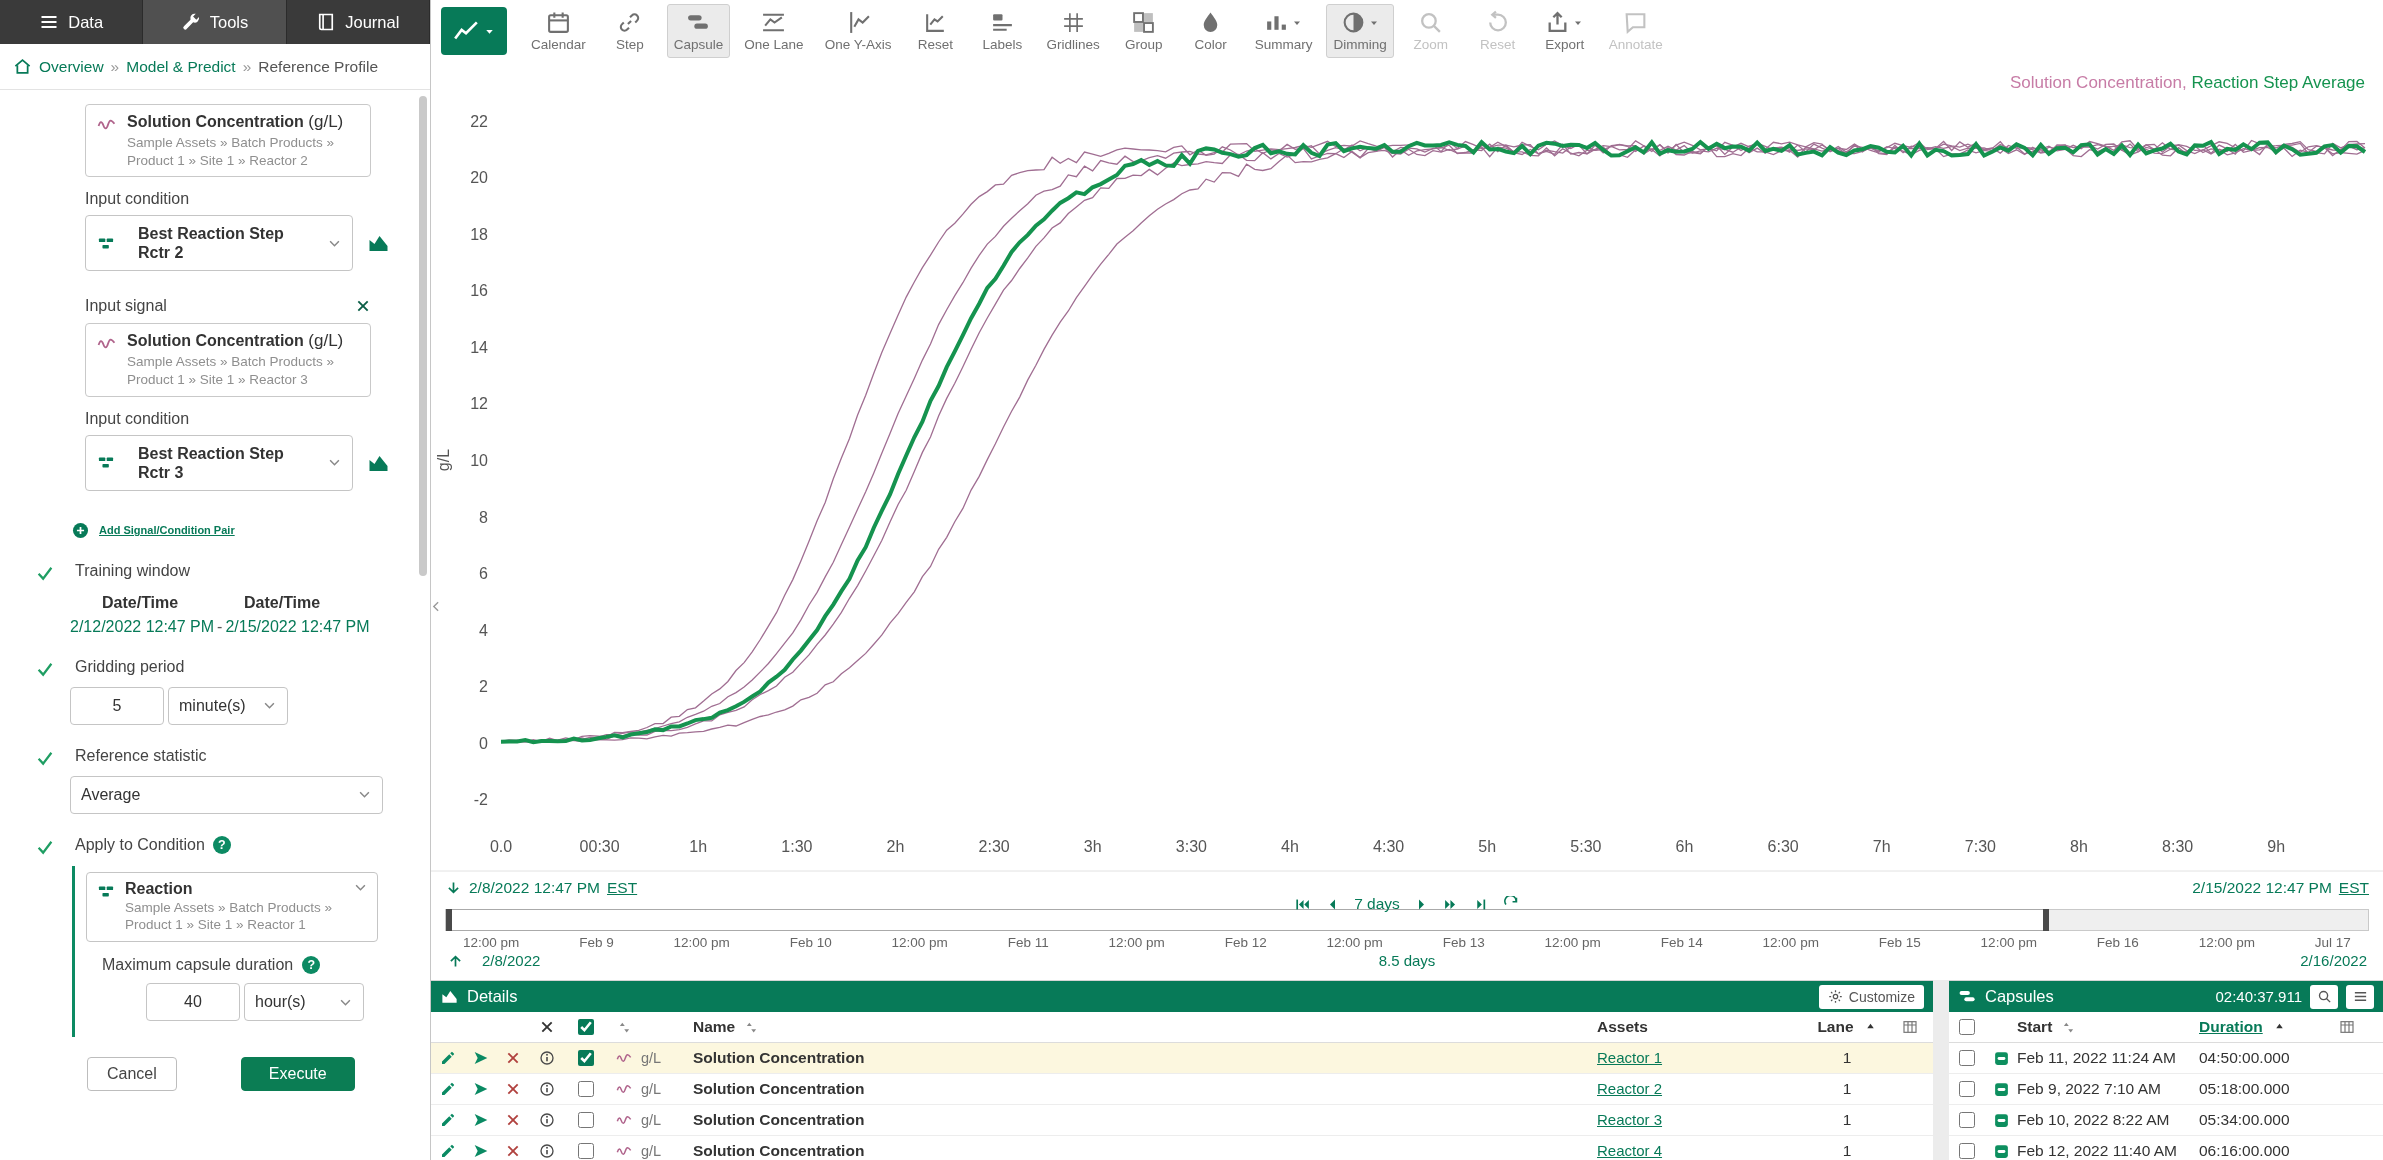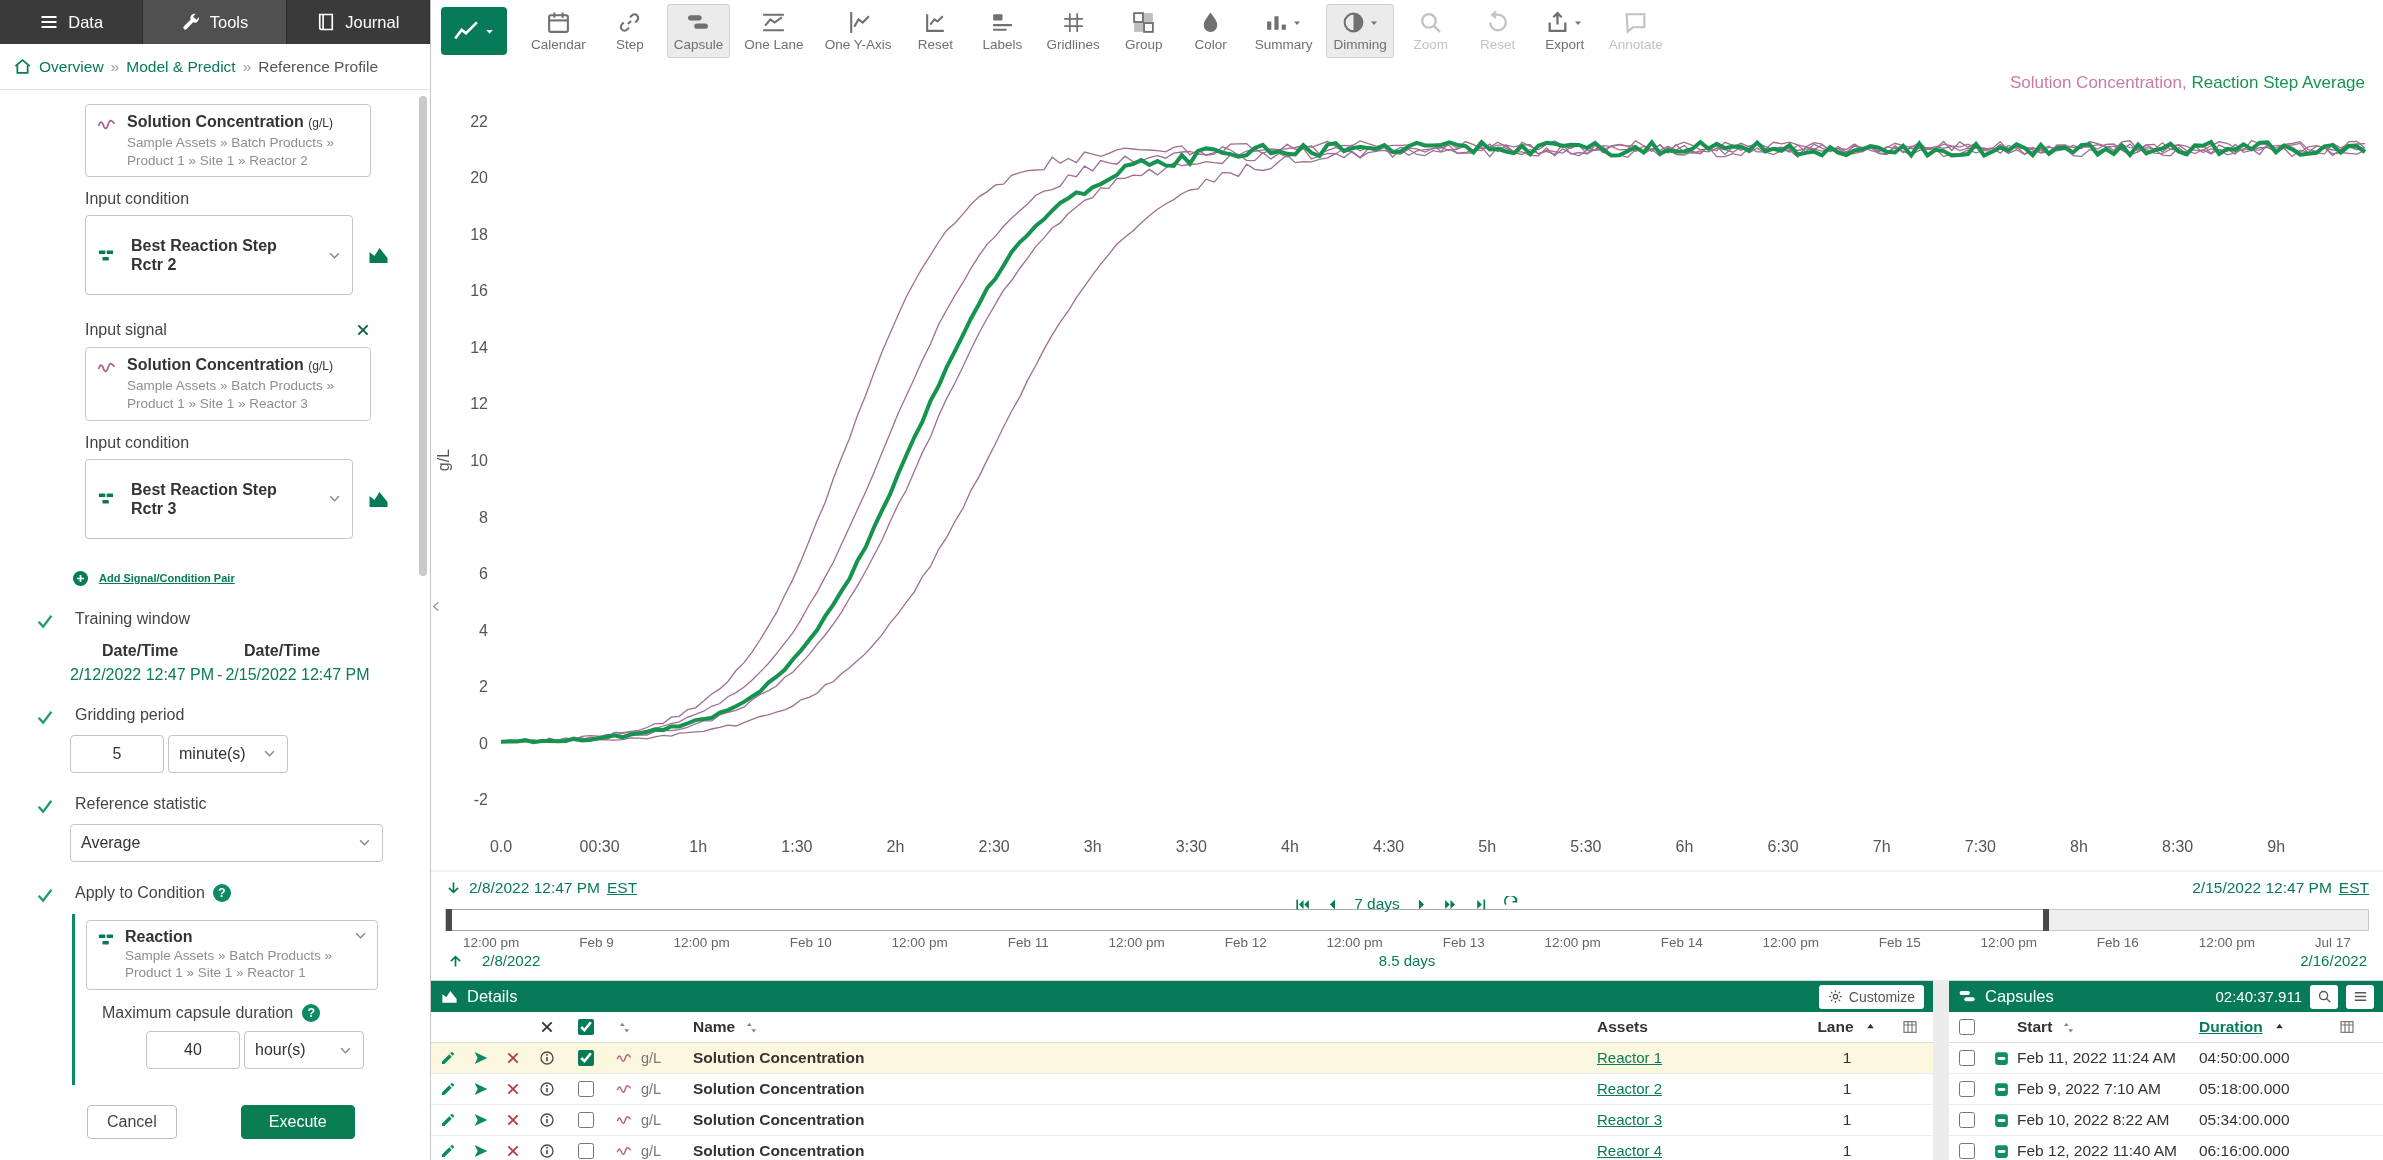--- a/index.html
+++ b/index.html
@@ -20,26 +20,26 @@
 
   .tool-scroll { flex:1; position:relative; overflow:hidden; }
   .tool-content { padding:14px 20px 10px 35px; font-size:16px; }
   .scrollthumb { position:absolute; right:3px; top:6px; width:8px; height:480px; background:#c9c9c9; border-radius:4px; }
   .collapse-handle { position:absolute; right:-13px; top:588px; width:14px; height:34px; display:flex; align-items:center; justify-content:center; color:#9a9a9a; z-index:9; cursor:pointer; background:transparent; }
   .collapse-handle .tic { width:13px; height:13px; }
 
   .sig-card { width:286px; margin-left:50px; border:1px solid #c9c9c9; border-radius:4px; padding:7px 9px; display:flex; gap:9px; background:#fff; }
   .sig-card .sic { width:23px; height:19px; color:#b0648c; flex:none; margin-top:3px; }
   .sig-name { font-weight:bold; color:#333; font-size:16px; line-height:1.25; }
-  .sig-unit { font-weight:normal; color:#333; font-size:12px; }
+  .sig-unit { font-weight:normal; color:#333; font-size:17px; }
   .sig-path { color:#8f8f8f; font-size:13.5px; line-height:1.3; margin-top:2px; }
 
   .field-label { margin:13px 0 7px 50px; color:#444; }
   .dd-row { display:flex; align-items:center; gap:12px; margin-left:50px; }
-  .dropdown { width:268px; border:1px solid #c5c5c5; border-radius:4px; background:#fff; display:flex; align-items:center; gap:15px; padding:20px 10px; cursor:pointer; }
+  .dropdown { width:268px; border:1px solid #c5c5c5; border-radius:4px; background:#fff; display:flex; align-items:center; gap:22px; padding:8px 10px; cursor:pointer; }
   .dropdown .cic { width:20px; height:17px; color:#077a58; flex:none; }
   .dd-label { font-weight:bold; font-size:16px; color:#333; line-height:1.2; flex:1; }
   .chev { width:15px; height:15px; color:#888; flex:none; display:inline-flex; }
   .dd-extra { width:27px; height:24px; color:#077a58; cursor:pointer; display:inline-flex; }
 
   .section-row { display:flex; align-items:center; margin:26px 0 8px 50px; width:286px; }
   .section-label { color:#444; }
   .section-x { margin-left:auto; width:16px; height:16px; color:#0b5e46; cursor:pointer; display:inline-flex; }
 
   .add-pair { display:flex; align-items:center; gap:9px; margin:30px 0 8px 36px; }

